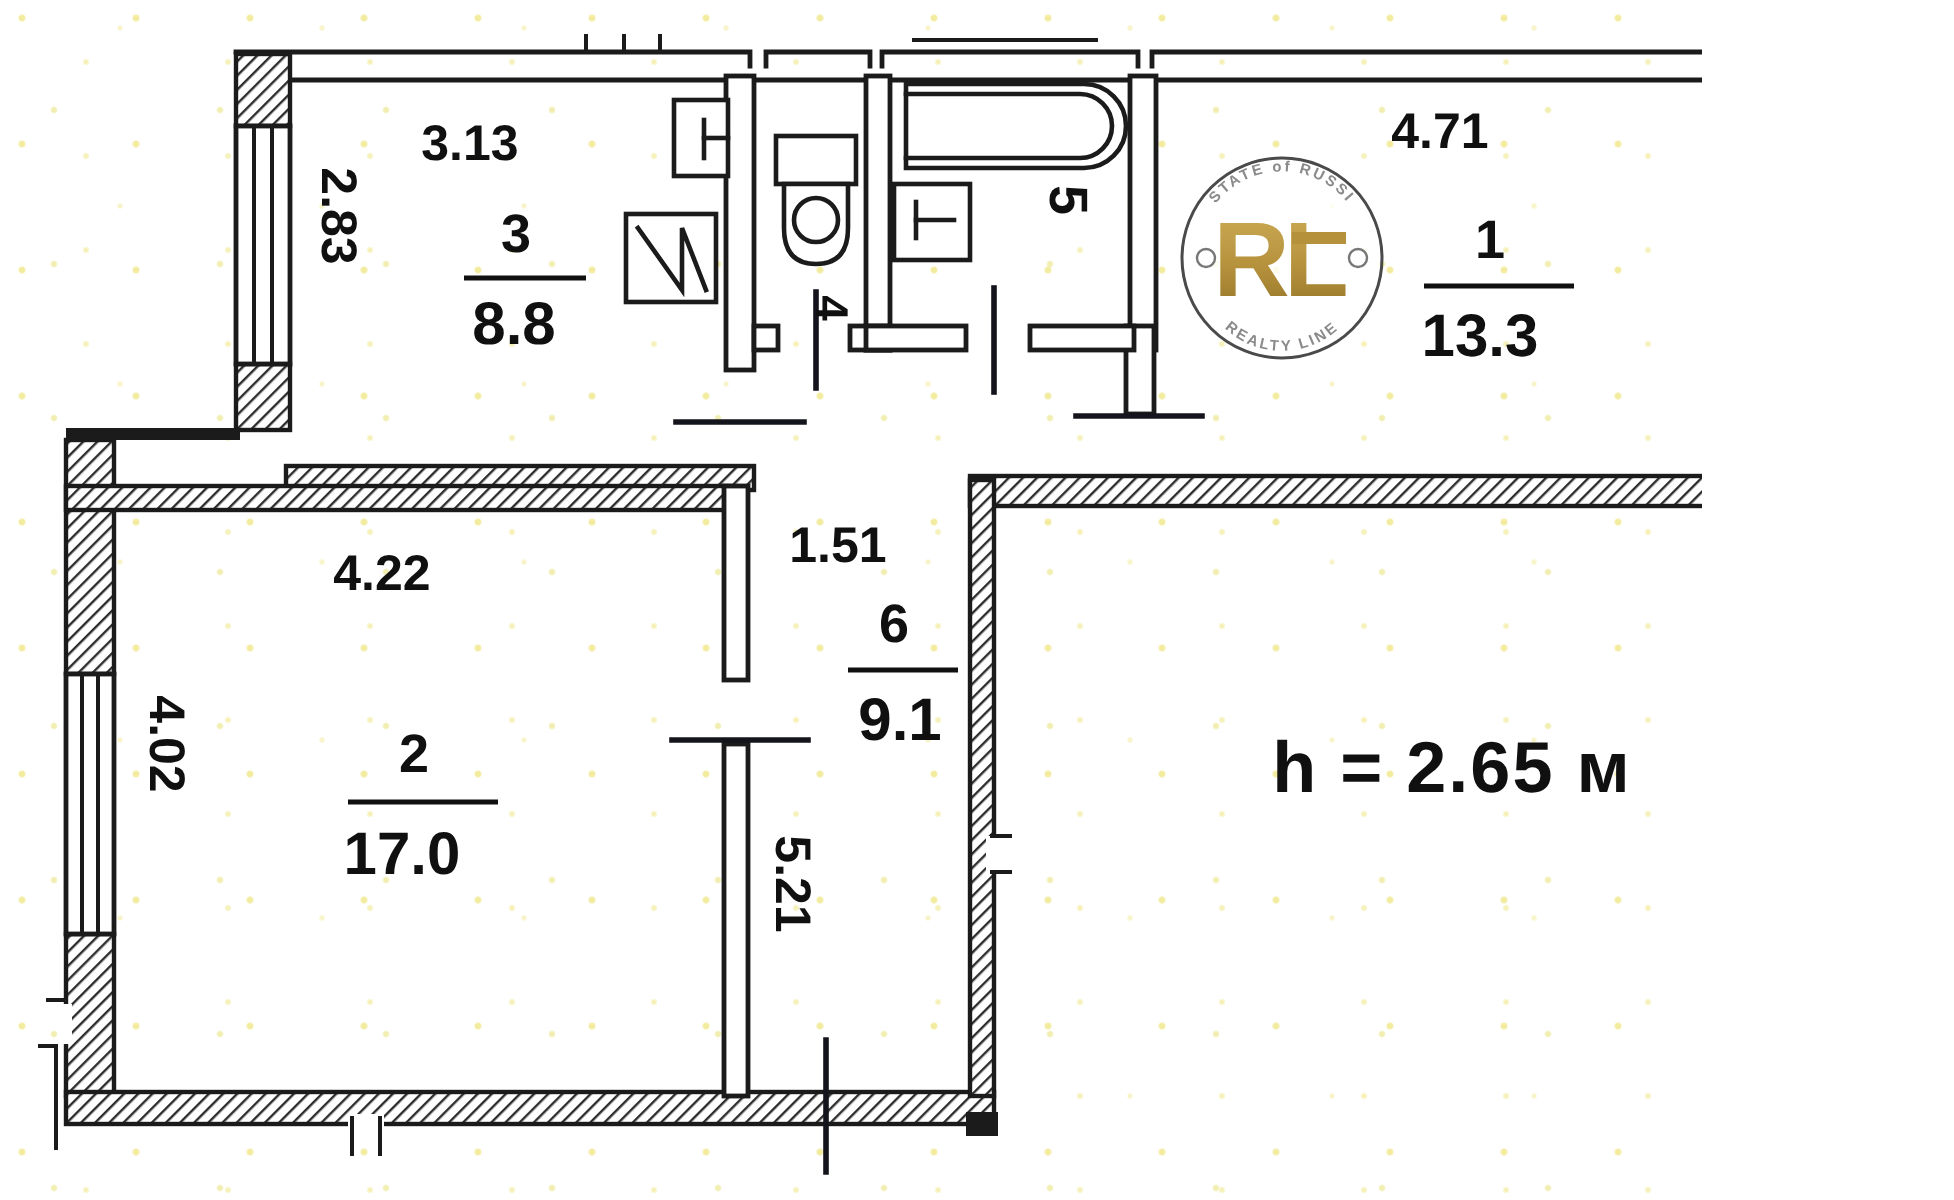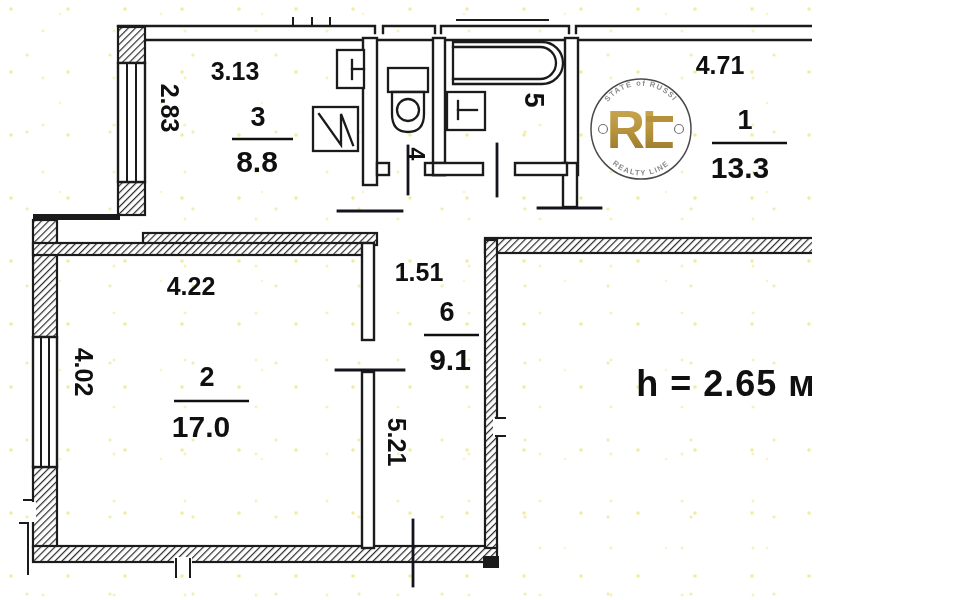--- a/index.html
+++ b/index.html
@@ -2,21 +2,21 @@
 <html><head>
 <meta charset="utf-8">
 <style>
   html,body{margin:0;padding:0;background:#fff;}
   #stage{position:relative;width:812px;height:600px;overflow:hidden;background-color:#fff;
     background-image:
       radial-gradient(circle at 11px 9px,  rgba(232,220,80,.55) 1.2px, transparent 2.2px),
       radial-gradient(circle at 43px 31px, rgba(232,220,80,.38) 1px,   transparent 1.9px),
       radial-gradient(circle at 27px 55px, rgba(225,215,70,.42) 1.1px, transparent 2px),
       radial-gradient(circle at 60px 14px, rgba(232,220,80,.30) .9px,  transparent 1.7px);
-    background-size:57px 63px,71px 47px,83px 77px,101px 89px;}
+    background-size:57px 63px,71px 47px,83px 77px,101px 89px;padding-left:39px;}
   svg{position:absolute;left:0;top:0;}
   .wall-h{fill:url(#hatch);stroke:#1b1b1b;stroke-width:2.2;}
   .wall-w{fill:#ffffff;stroke:#1b1b1b;stroke-width:2.4;}
   .solid{fill:#1b1b1b;stroke:none;}
   .ln{stroke:#1b1b1b;stroke-width:2.4;fill:none;stroke-linecap:square;}
   .lnt{stroke:#1b1b1b;stroke-width:2;fill:none;stroke-linecap:square;}
   .tick{stroke:#14141c;stroke-width:2.8;fill:none;stroke-linecap:square;}
   .frac{stroke:#101010;stroke-width:2.6;fill:none;}
   .fx{fill:#ffffff;stroke:#1b1b1b;stroke-width:2.3;}
   .fxl{stroke:#1b1b1b;stroke-width:2.3;fill:none;stroke-linecap:square;}

